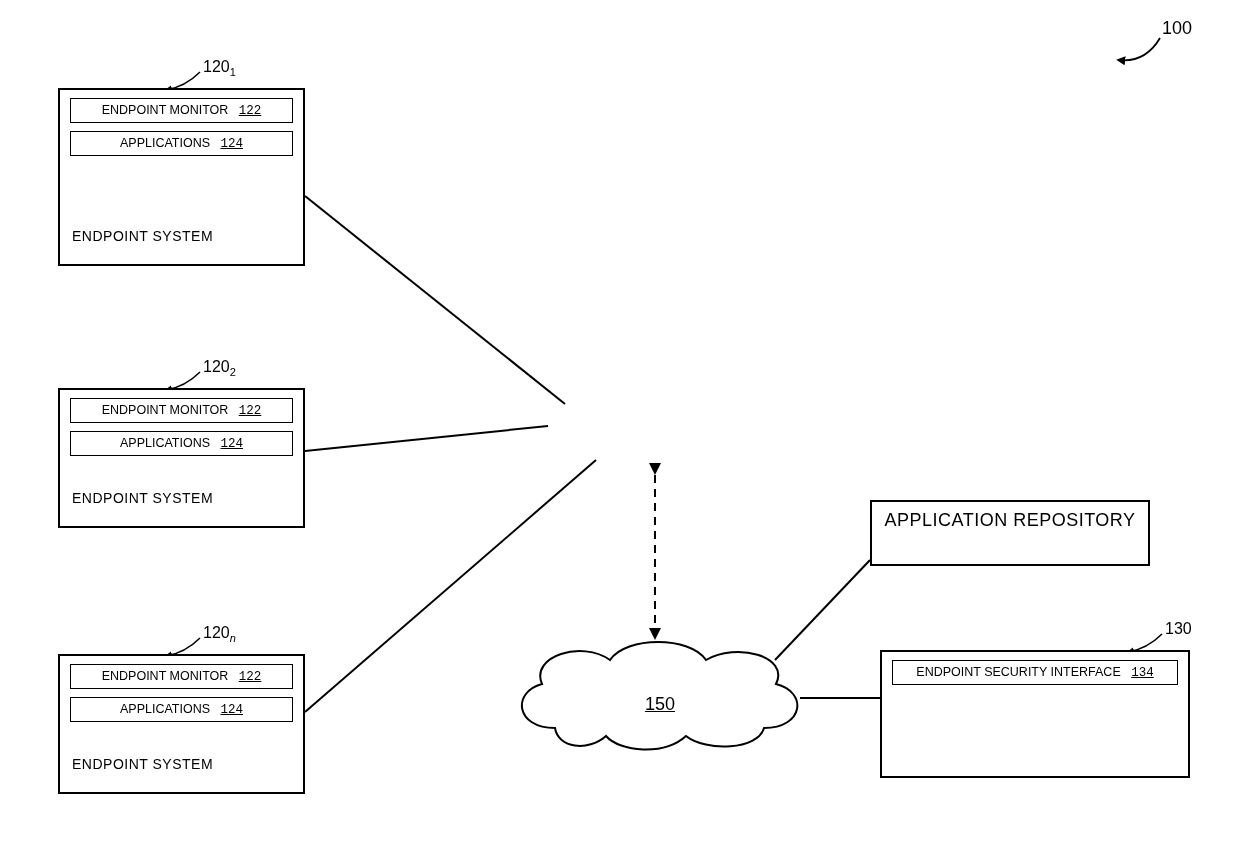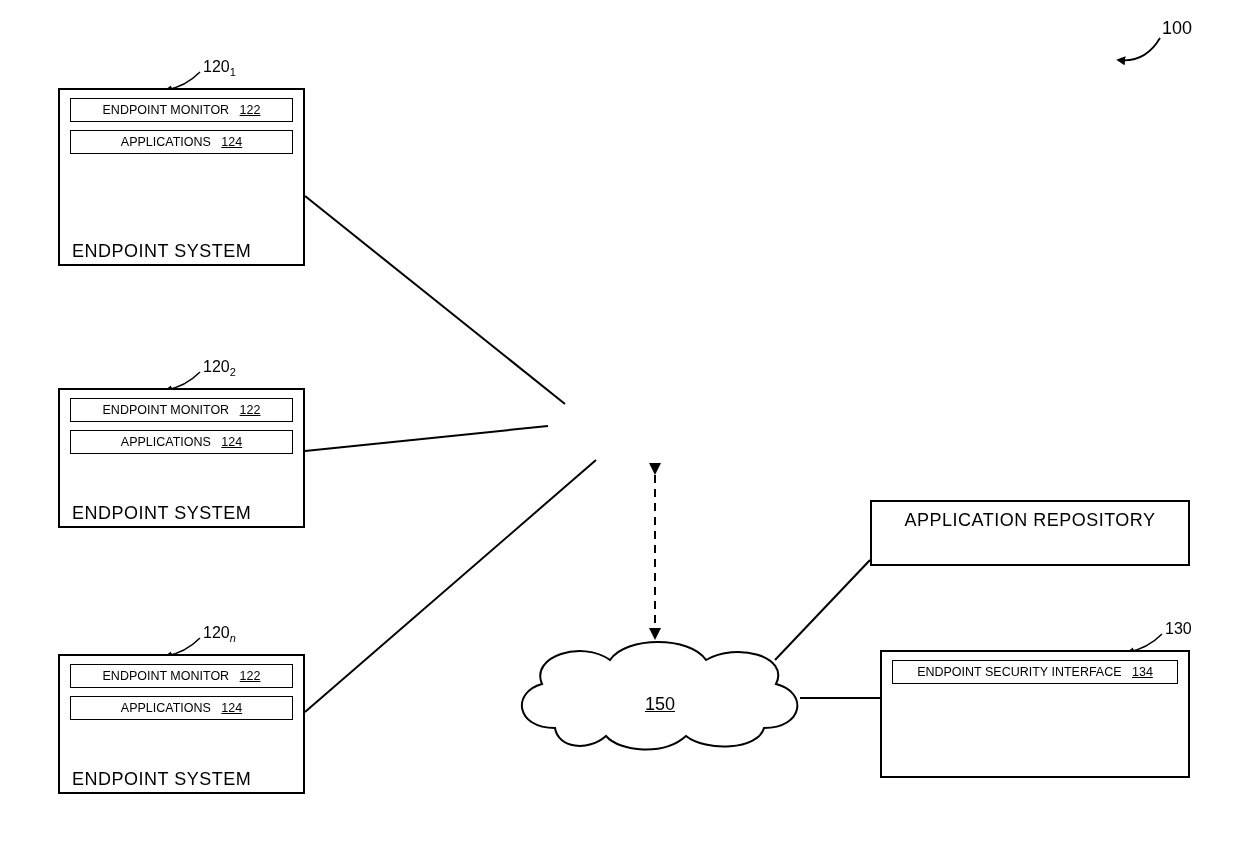--- a/index.html
+++ b/index.html
@@ -18,37 +18,37 @@
     border-radius: 10px;
   }
   .box {
     position: absolute;
     border: 2px solid #000;
     background: #fff;
     box-sizing: border-box;
     padding: 8px 10px 6px 10px;
   }
   .box-title {
-    font-size: 18px;
+    font-size: 14px;
     letter-spacing: 0.5px;
     position: absolute;
     left: 12px;
-    bottom: 2px;
+    bottom: 20px;
     margin-top: 48px;
   }
   .inner {
     border: 1.5px solid #000;
     box-sizing: border-box;
     padding: 4px 6px;
     text-align: center;
     font-size: 12.5px;
     margin-bottom: 8px;
     white-space: nowrap;
   }
-  .inner .refnum { text-decoration: underline; }
+  .inner .refnum { text-decoration: underline; font-family: Liberation Mono, monospace; }
   .refnum-under { text-decoration: underline; }
   .centered-text {
     text-align: center;
     font-size: 18px;
     letter-spacing: 0.5px;
   }
   
   .cloud-wrap {
     position: absolute;
   }
@@ -183,21 +183,21 @@
                C258,120 206,122 186,106
                C164,126 120,122 106,106
                C88,122 58,118 55,98 Z" fill="#fff" stroke="#000" stroke-width="2"></path>
     </svg>
     <div class="cloud-label" style="top:40px;">
       <br>
       <span class="refnum-under">150</span>
     </div>
   </div>
 
-  <div class="box" style="left:870px; top:500px; width:320px; height:66px; ">
+  <div class="box" style="left:870px; top:500px; width:280px; height:66px; ">
     <div class="centered-text">APPLICATION REPOSITORY</div>
   </div>
 
   <div class="leader" style="left:1165px; top:620px;">
     <span>130</span>
   </div>
   <div class="box" style="left:880px; top:650px; width:310px; height:128px;">
     <div class="inner">
       <span>ENDPOINT SECURITY INTERFACE</span>
       <span>&nbsp;</span>

